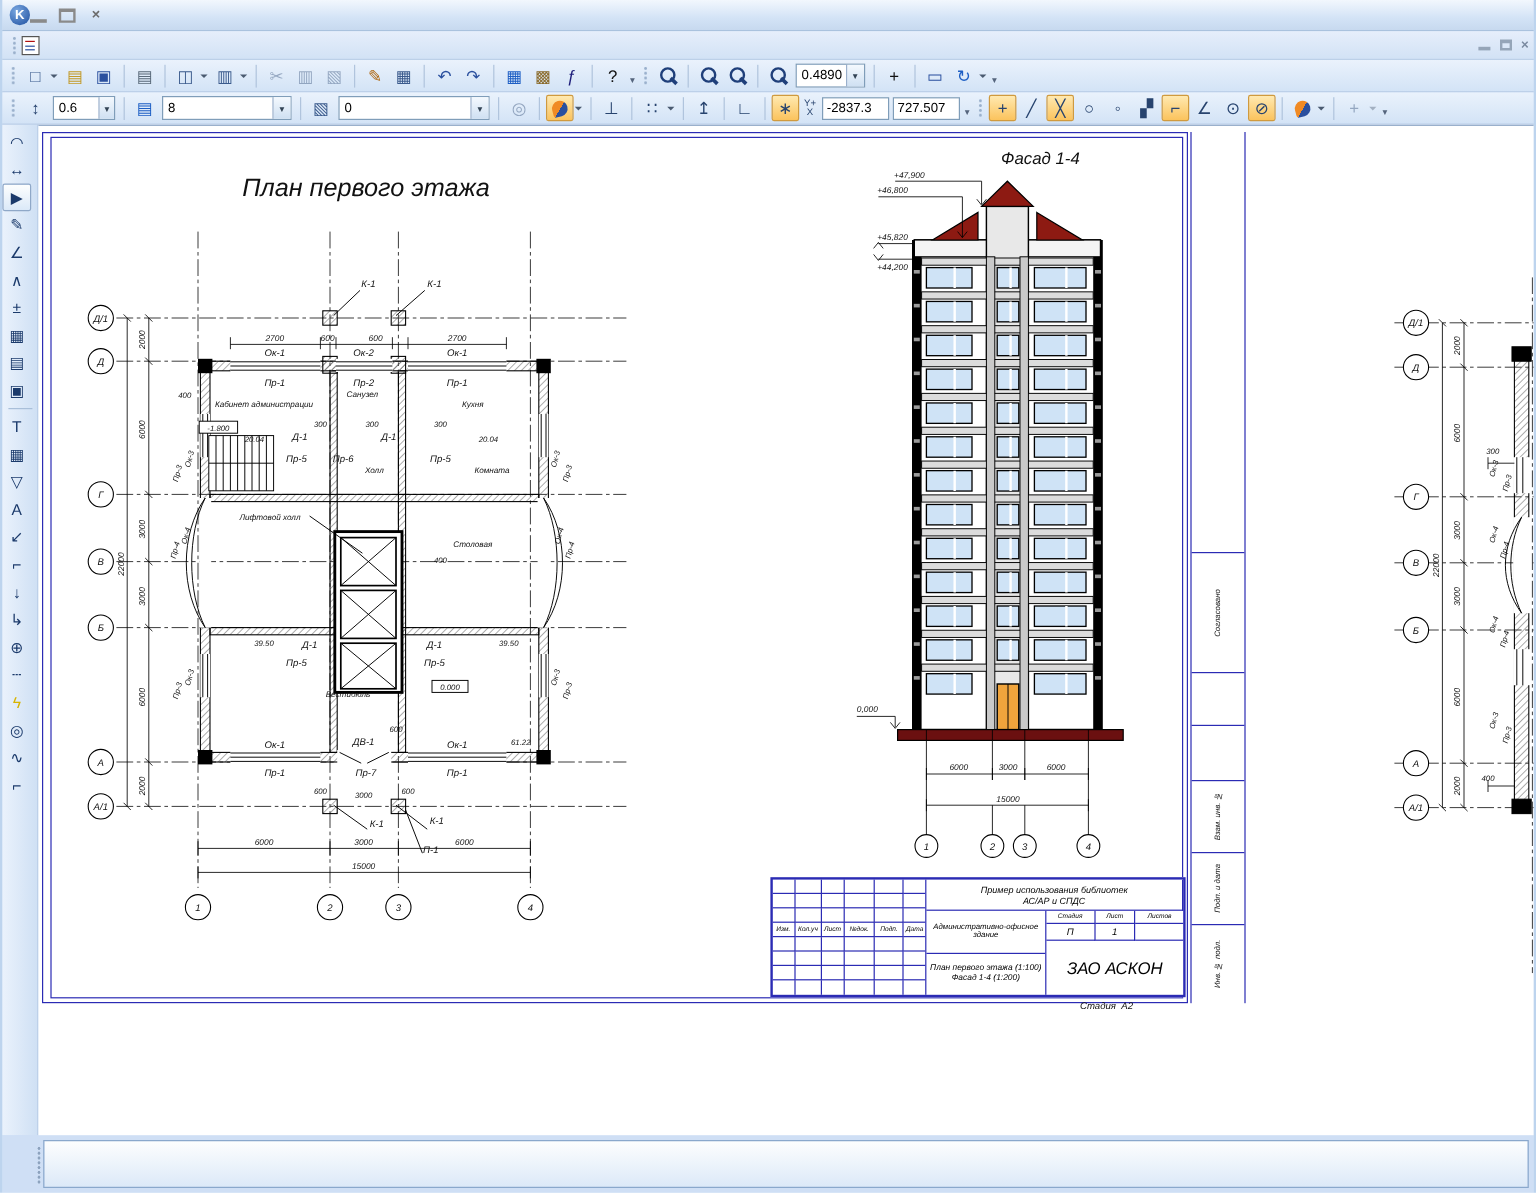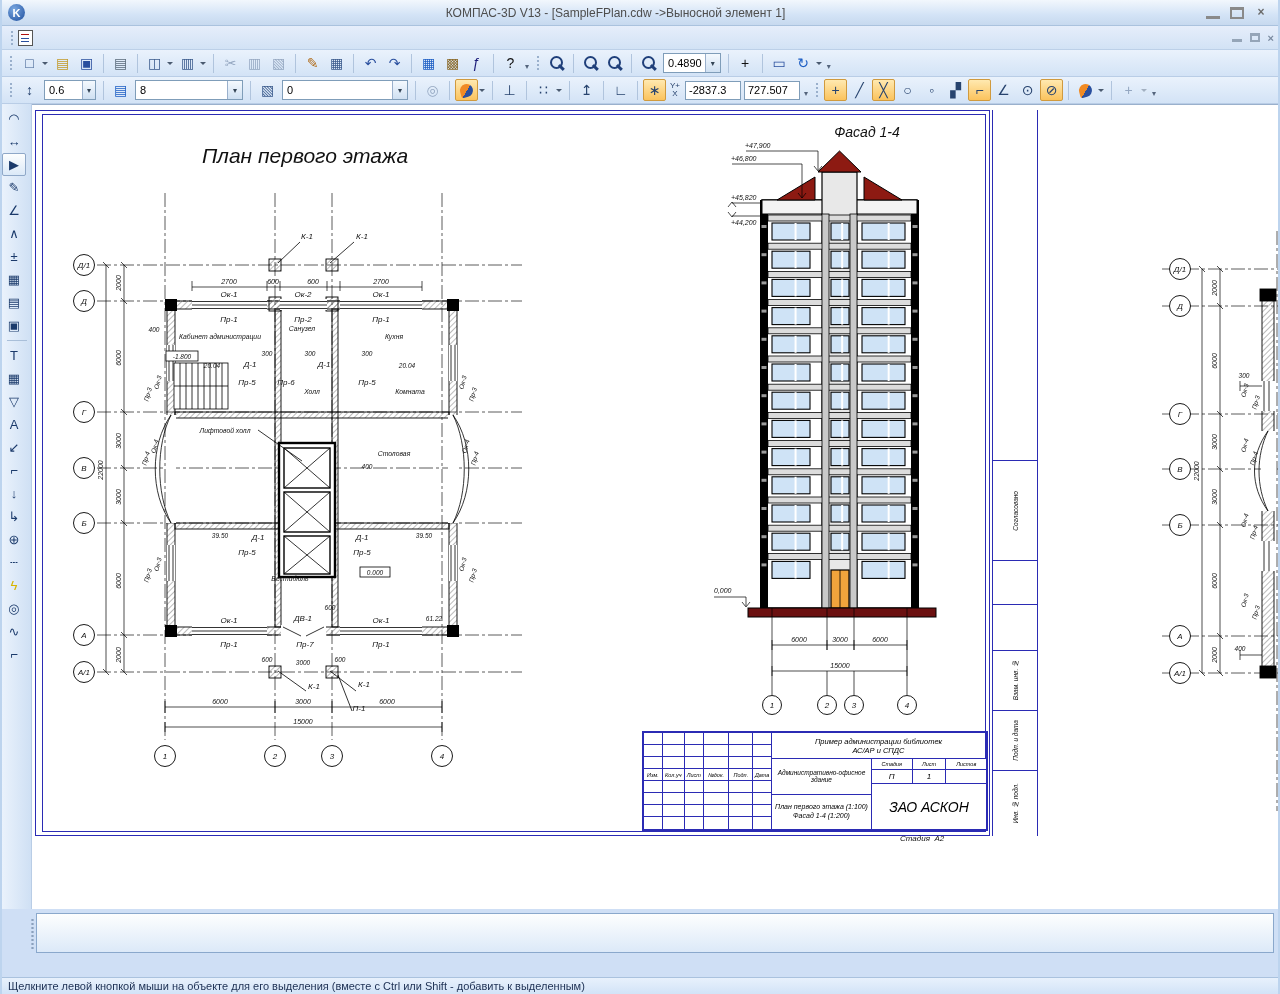--- a/index.html
+++ b/index.html
@@ -69,21 +69,20 @@
   .propgrip{position:absolute;left:-6px;top:4px;width:3px;height:32px;background:radial-gradient(circle,#8aa0bc 1px,transparent 1.3px);background-size:3px 4px;}
   .statusbar{height:17px;margin-top:20px;background:linear-gradient(#e8f1fc,#d2e3f7);border-top:1px solid #aac2de;font-size:11px;color:#1c2f52;display:flex;align-items:center;padding:0 6px;}
 </style>
 </head>
 <body>
 
 <div class="app">
 
   <div class="titlebar">
     <div class="appicon">K</div>
-    <div class="tb-title">КОМПАС-3D V13 - [SampleFPlan.cdw -&gt;Выносной элемент 1]</div>
     <div class="winctl">
       <span class="wc-min"></span>
       <span class="wc-rest"></span>
       <span class="wc-close">×</span>
     </div>
   </div>
 
   <div class="menubar">
     <span class="grip"></span>
     <span class="docicon"></span>
@@ -846,21 +845,21 @@
                 <div class="c" style="flex:1.2;border-bottom:none"></div>
                 <div class="c" style="flex:1;border-bottom:none"></div>
                 <div class="c" style="flex:1.4;border-bottom:none"></div>
                 <div class="c" style="flex:1.3;border-bottom:none"></div>
                 <div class="c" style="flex:1;border:none"></div>
               </div>
           </div>
         </div>
         <div style="flex:1;display:flex;flex-direction:column;">
           <div class="c" style="height:26px;flex-direction:column;font-size:7.5px;line-height:9px;">
-            <span>Пример администрации библиотек</span>
+            <span>Пример использования библиотек</span>
               <span>АС/АР и СПДС</span>
           </div>
           <div style="flex:1;display:flex;">
             <div style="width:100px;display:flex;flex-direction:column;border-right:1px solid #2b2bb4;">
               <div class="c" style="flex:1;font-size:6.5px;border-right:none">Административно-офисное здание</div>
               <div class="c" style="flex:1;flex-direction:column;font-size:7px;line-height:8.5px;border-right:none;border-bottom:none">
                 <span>План первого этажа (1:100)</span>
                   <span>Фасад 1-4 (1:200)</span>
               </div>
             </div>
@@ -975,16 +974,13 @@
       </svg>
     </div>
   </div>
 
   <div class="propwrap">
     <div class="propbar">
         <span class="propgrip"></span>
       </div>
   </div>
 
-  <div class="statusbar">
-    <span>Щелкните левой кнопкой мыши на объекте для его выделения (вместе с Ctrl или Shift - добавить к выделенным)</span>
-  </div>
 </div>
 
 </body></html>

